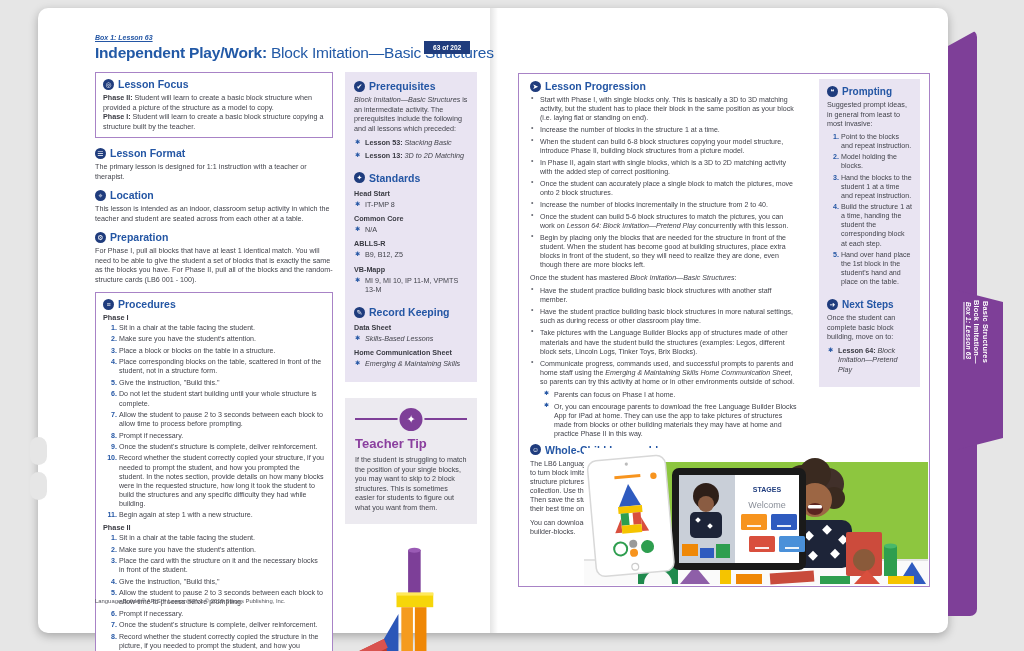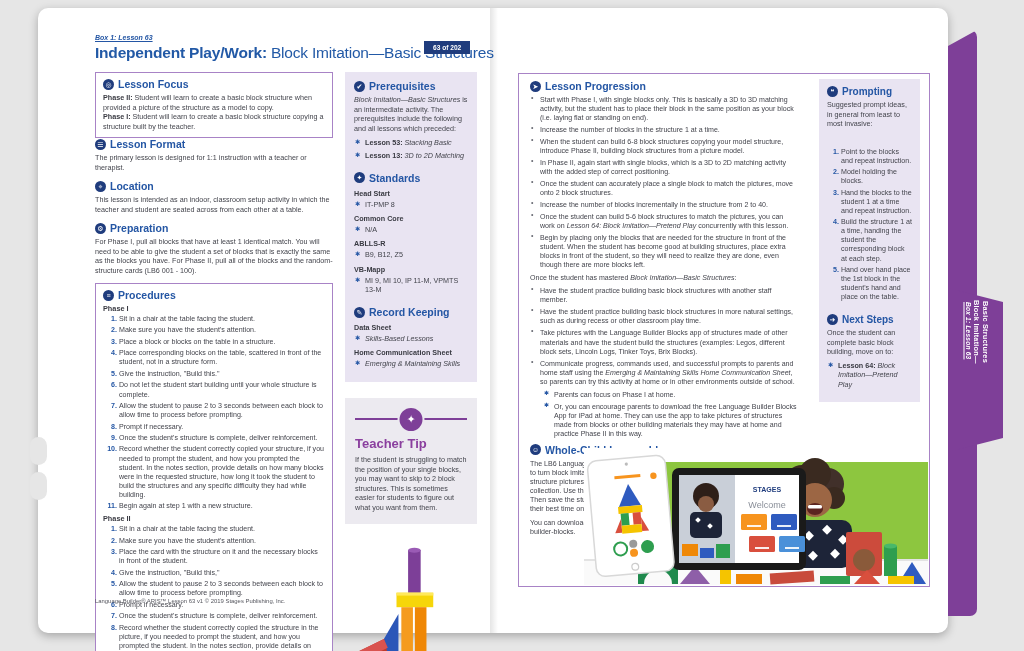--- a/index.html
+++ b/index.html
@@ -48,21 +48,21 @@
 
   
   .sec-head{display:flex;align-items:center;gap:4px;color:#2456a4;font-weight:bold;font-size:10.5px;margin:0 0 3px 0;}
   .icon{width:11px;height:11px;border-radius:50%;background:#1f3c7d;color:#fff;font-size:7px;line-height:11px;text-align:center;flex:none;font-weight:normal;}
   .txt{font-size:7.2px;line-height:1.32;color:#43444c;}
   .b{font-weight:bold;color:#393a42;}
   .i{font-style:italic;}
 
   
   .left-main{position:absolute;left:95px;top:72px;width:238px;}
-  .focus-box{border:1.5px solid #a883c6;padding:5px 7px 6px;background:#fff;}
+  .focus-box{border:1.5px solid #a883c6;padding:5px 7px 6px;margin-bottom:9px;background:#fff;}
   .sec{margin-bottom:8px;}
   .proc-box{border:1.5px solid #a883c6;padding:5px 7px 6px;background:#fff;}
   .phase-lbl{font-size:7.3px;font-weight:bold;color:#393a42;margin-top:3px;}
   ol.num{margin:2px 0 3px;padding-left:16px;}
   ol.num li{font-size:7.1px;line-height:1.28;margin-bottom:2.4px;color:#43444c;}
   ol.num li::marker{color:#2456a4;font-weight:bold;}
 
   .left-side{position:absolute;left:345px;top:72px;width:132px;}
   .panel{background:#e9e4f2;padding:8px 9px 10px;box-sizing:border-box;}
   .lbl{font-weight:bold;font-size:7.2px;color:#393a42;margin-top:5px;}
@@ -288,21 +288,21 @@
     <div class="para">The LB6 Language Builder: Blocks Set comes with a free iPad app you can download to turn block imitation into a fun game.  The app offers hundreds of additional block structure pictures, and you can take pictures of your own structures to add to the collection.  Use the block building timer to add a fun challenge and a built-in reward.  Then save the student's time to the personalized gallery. The student can work to beat their best time on each structure.</div>
     <div class="para">You can download the app by visiting www.stageslearning.com/pages/language-builder-blocks.</div>
   </div>
 
   <div class="right-side-panel">
     <div class="sec-head">
       <span class="icon">❝</span>
       <span>Prompting</span>
     </div>
     <div class="txt">Suggested prompt ideas, in general from least to most invasive:</div>
-    <ol class="num" style="margin-top:19px">
+    <ol class="num" style="margin-top:4px">
       <li>Point to the blocks and repeat instruction.</li>
       <li>Model holding the blocks.</li>
       <li>Hand the blocks to the student 1 at a time and repeat instruction.</li>
       <li>Build the structure 1 at a time, handing the student the corresponding block at each step.</li>
       <li>Hand over hand place the 1st block in the student's hand and place on the table.</li>
     </ol>
 
     <div class="sec-head" style="margin-top:12px">
       <span class="icon">➜</span>
       <span>Next Steps</span>

